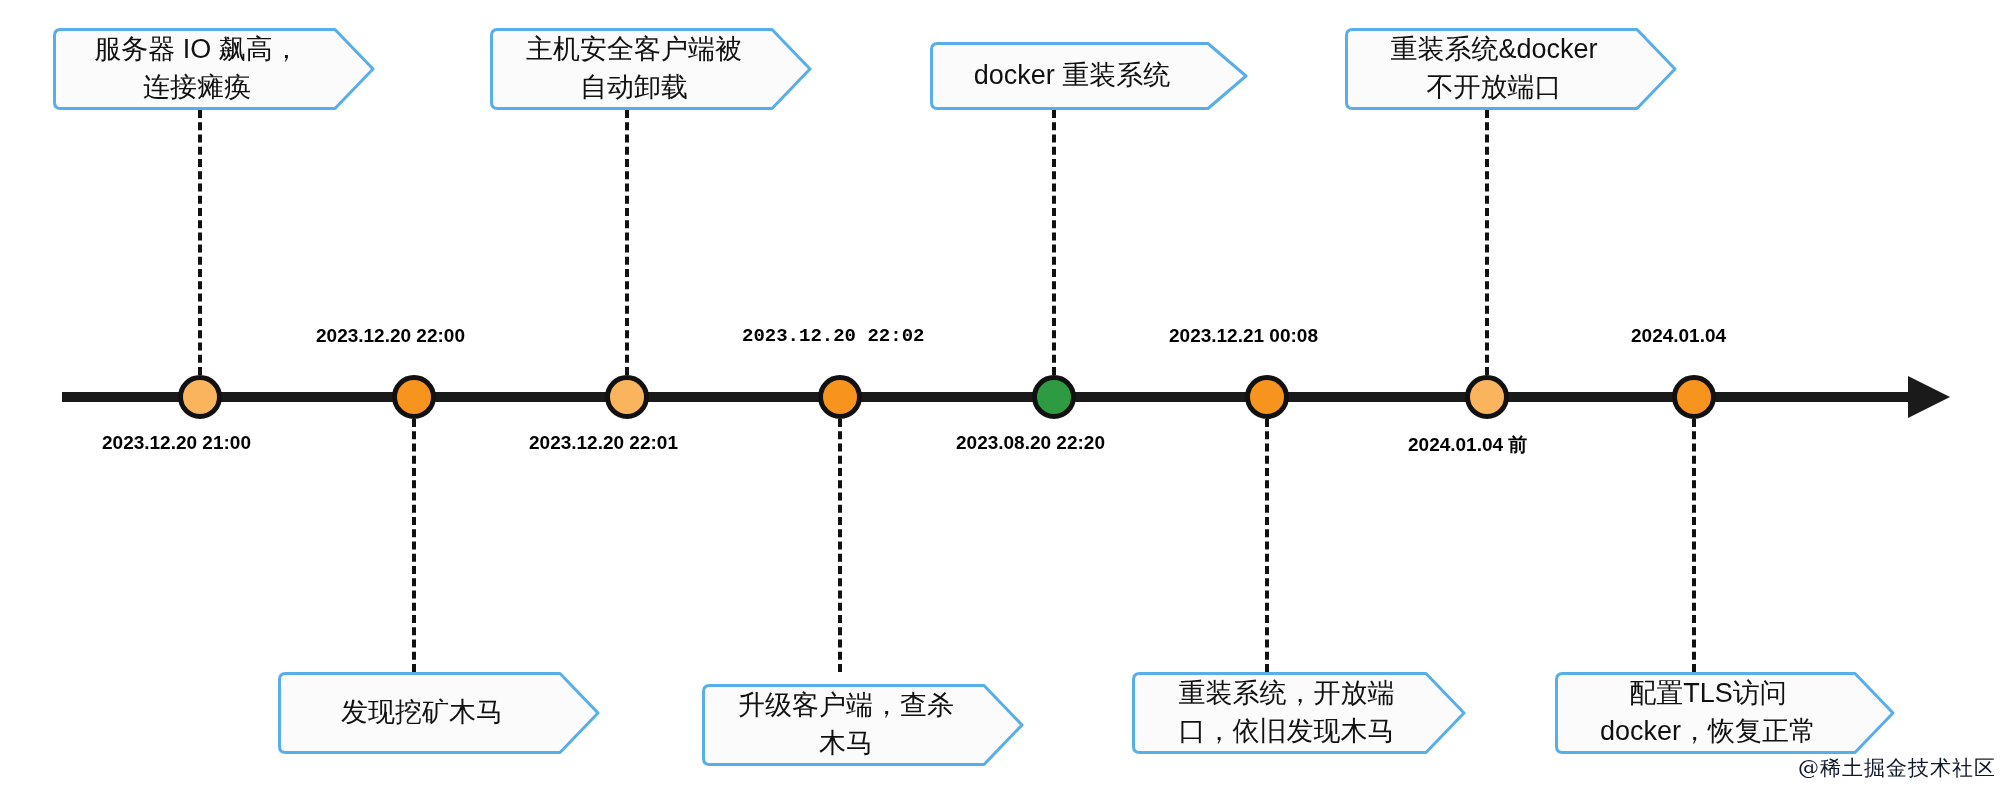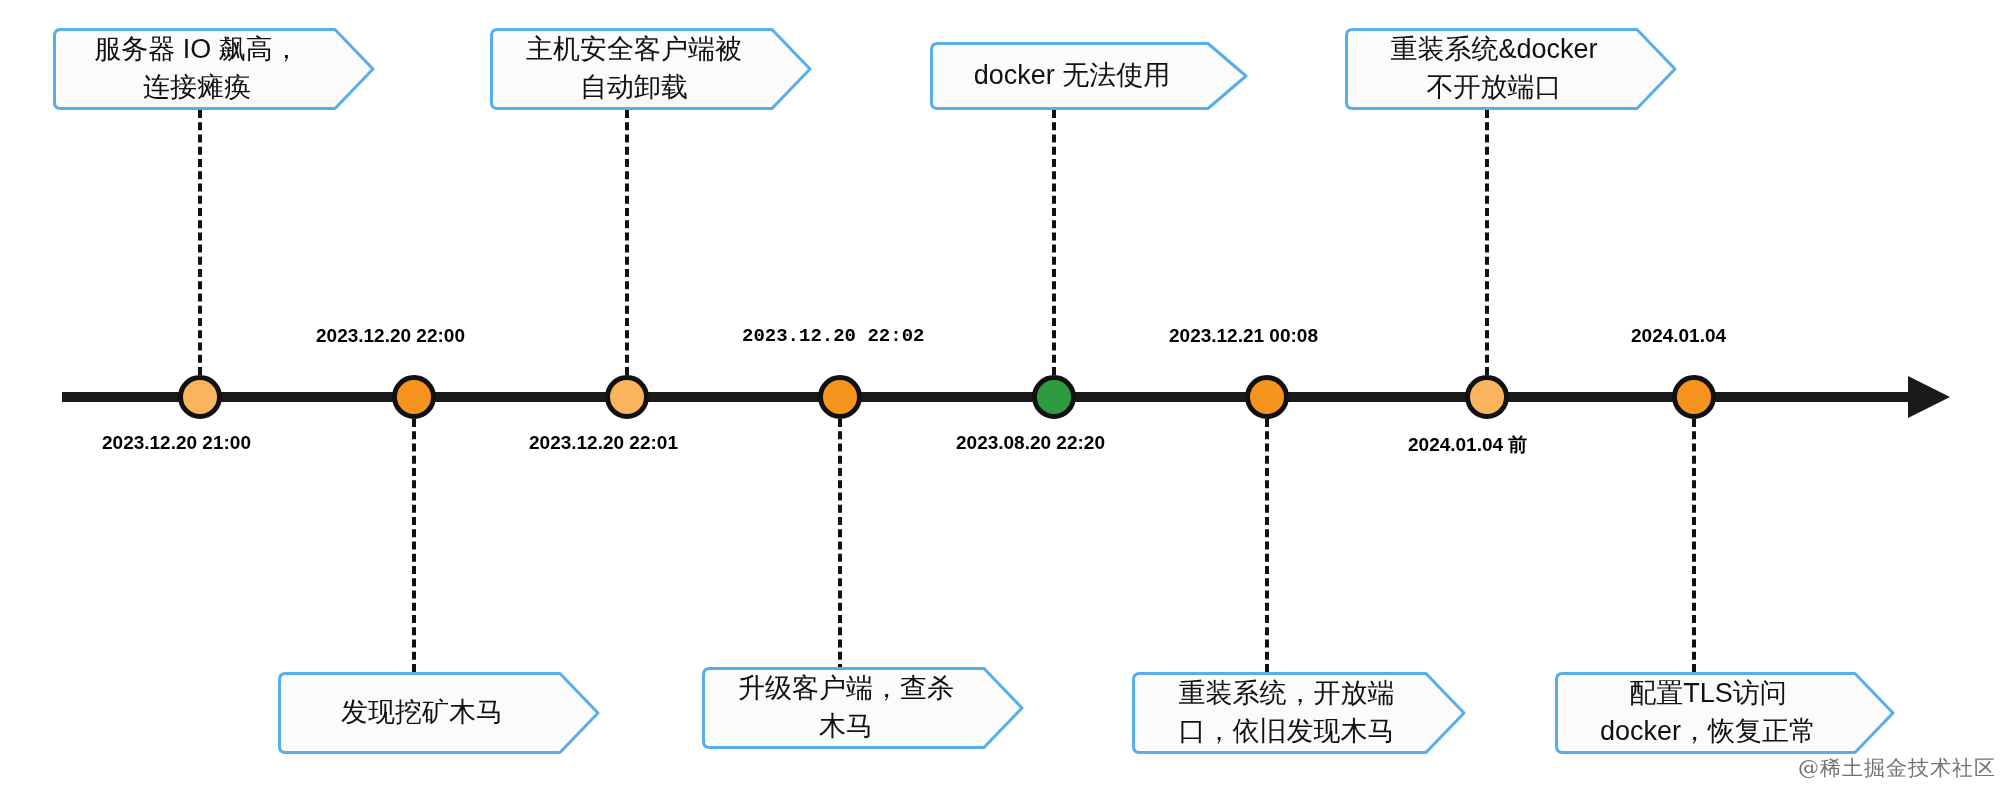--- a/index.html
+++ b/index.html
@@ -83,21 +83,21 @@
     padding-right: 34px;
     box-sizing: border-box;
   }
 
   
   #watermark {
     position: absolute;
     right: 14px;
     bottom: 8px;
     font-size: 21px;
-    color: #737373;
+    color: #0f172a;
     font-family: "DejaVu Serif", serif;
     letter-spacing: 1px;
     white-space: nowrap;
   }
 </style>
 </head>
 <body>
 
 <div id="stage">
 
@@ -130,35 +130,35 @@
       <div class="callout-wrap" style="left: 490px; top: 28px; width: 322px; height: 82px;">
         <svg width="322" height="82" viewBox="0 0 322 82">
           <path d="M 7.5 1.5 L 282 1.5 L 320 41 L 282 80.5 L 7.5 80.5 Q 1.5 80.5 1.5 74.5 L 1.5 7.5 Q 1.5 1.5 7.5 1.5 Z" fill="#fbfbfb" stroke="#57aeea" stroke-width="3" stroke-linejoin="round"></path>
         </svg>
         <div class="callout-text" style="width: 322px; height: 82px;">主机安全客户端被
 自动卸载</div>
       </div>
       <div class="stem" style="left: 838px; top: 419px; height: 253px;"></div>
       <div class="node" style="left: 840px; top: 397px; background: rgb(247, 148, 30);"></div>
       <div class="time-label" style="top: 325px; left: 742px; visibility: visible; font-family: Liberation Mono, monospace;">2023.12.20 22:02</div>
-      <div class="callout-wrap" style="left: 702px; top: 667px; width: 322px; height: 82px;">
+      <div class="callout-wrap" style="left: 702px; top: 684px; width: 322px; height: 82px;">
         <svg width="322" height="82" viewBox="0 0 322 82">
           <path d="M 7.5 1.5 L 282 1.5 L 320 41 L 282 80.5 L 7.5 80.5 Q 1.5 80.5 1.5 74.5 L 1.5 7.5 Q 1.5 1.5 7.5 1.5 Z" fill="#fbfbfb" stroke="#57aeea" stroke-width="3" stroke-linejoin="round"></path>
         </svg>
         <div class="callout-text" style="width: 322px; height: 82px;">升级客户端，查杀
 木马</div>
       </div>
       <div class="stem" style="left: 1052px; top: 110px; height: 265px;"></div>
       <div class="node" style="left: 1054px; top: 397px; background: rgb(46, 155, 67);"></div>
       <div class="time-label" style="top: 432px; left: 956px; visibility: visible;">2023.08.20 22:20</div>
       <div class="callout-wrap" style="left: 930px; top: 42px; width: 318px; height: 68px;">
         <svg width="318" height="68" viewBox="0 0 318 68">
           <path d="M 7.5 1.5 L 278 1.5 L 316 34 L 278 66.5 L 7.5 66.5 Q 1.5 66.5 1.5 60.5 L 1.5 7.5 Q 1.5 1.5 7.5 1.5 Z" fill="#fbfbfb" stroke="#57aeea" stroke-width="3" stroke-linejoin="round"></path>
         </svg>
-        <div class="callout-text" style="width: 318px; height: 68px;">docker 无法使用</div>
+        <div class="callout-text" style="width: 318px; height: 68px;">docker 重装系统</div>
       </div>
       <div class="stem" style="left: 1265px; top: 419px; height: 253px;"></div>
       <div class="node" style="left: 1267px; top: 397px; background: rgb(247, 148, 30);"></div>
       <div class="time-label" style="top: 325px; left: 1169px; visibility: visible;">2023.12.21 00:08</div>
       <div class="callout-wrap" style="left: 1132px; top: 672px; width: 334px; height: 82px;">
         <svg width="334" height="82" viewBox="0 0 334 82">
           <path d="M 7.5 1.5 L 294 1.5 L 332 41 L 294 80.5 L 7.5 80.5 Q 1.5 80.5 1.5 74.5 L 1.5 7.5 Q 1.5 1.5 7.5 1.5 Z" fill="#fbfbfb" stroke="#57aeea" stroke-width="3" stroke-linejoin="round"></path>
         </svg>
         <div class="callout-text" style="width: 334px; height: 82px; padding-left: 9px;">重装系统，开放端
 口，依旧发现木马</div>

